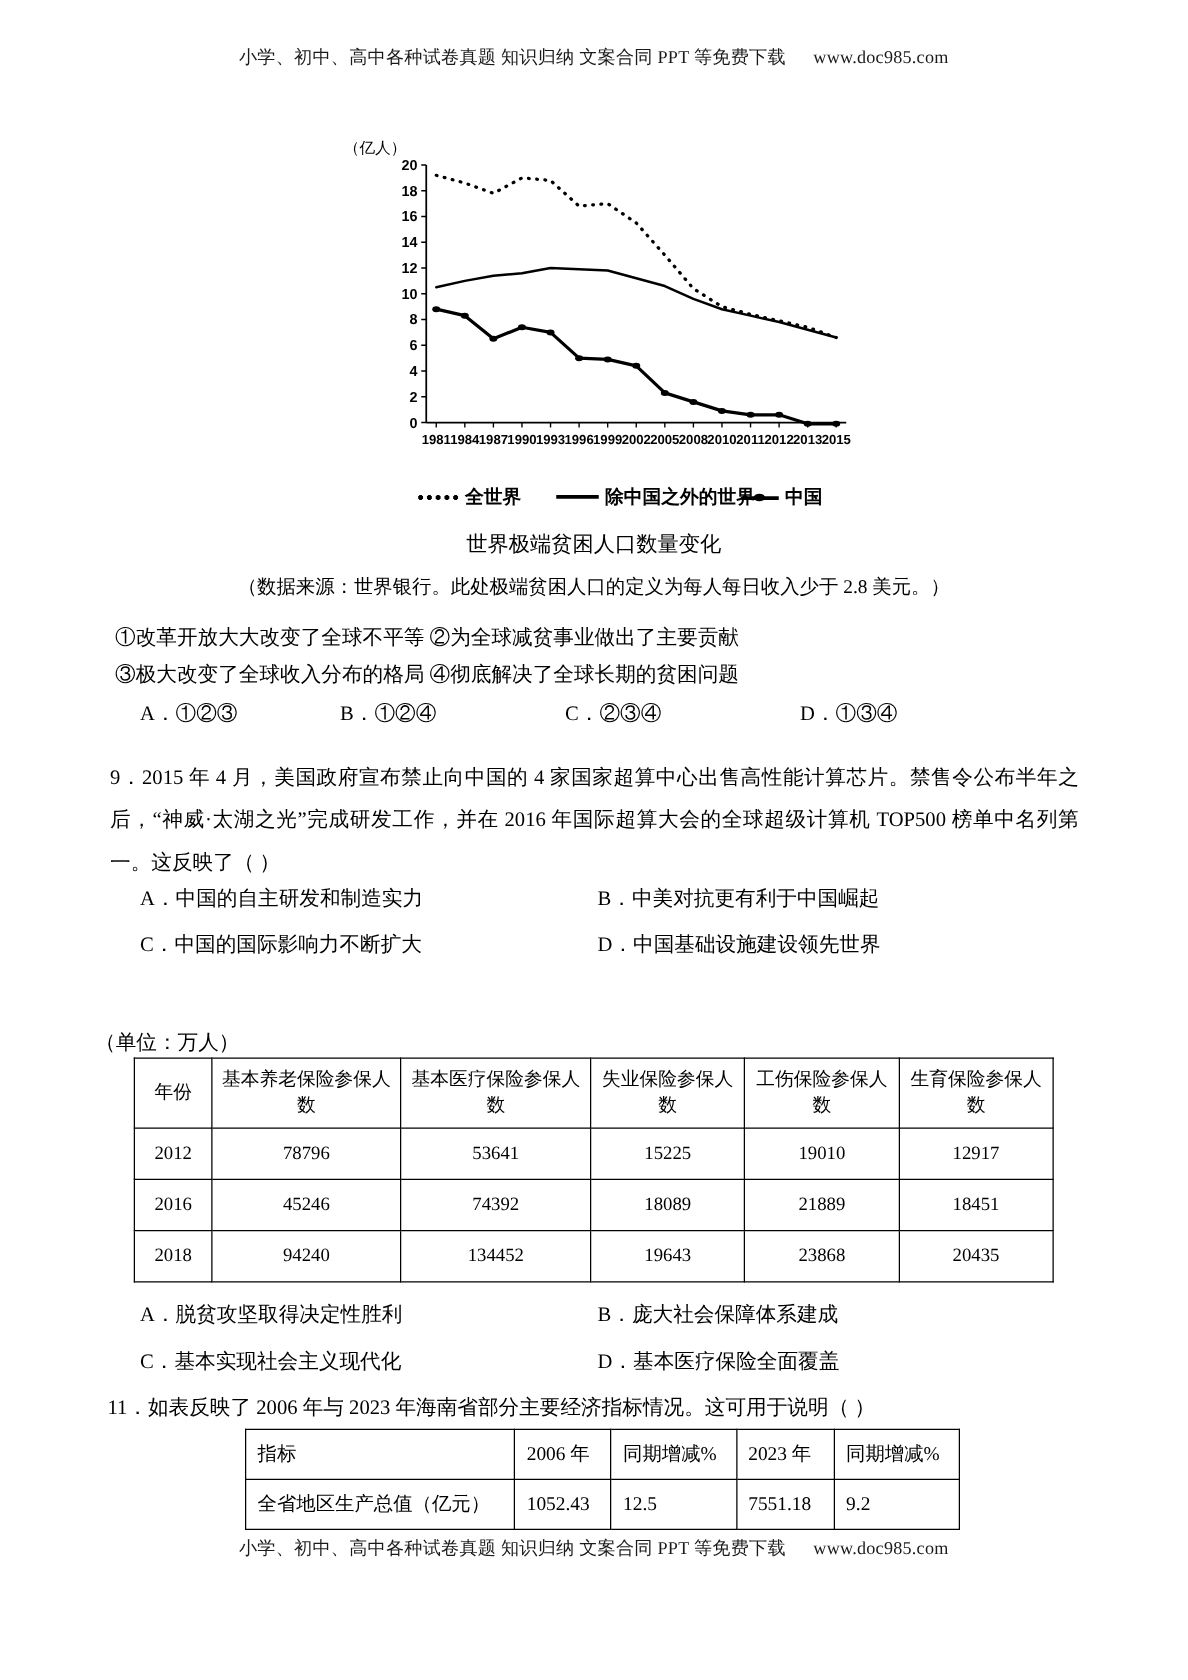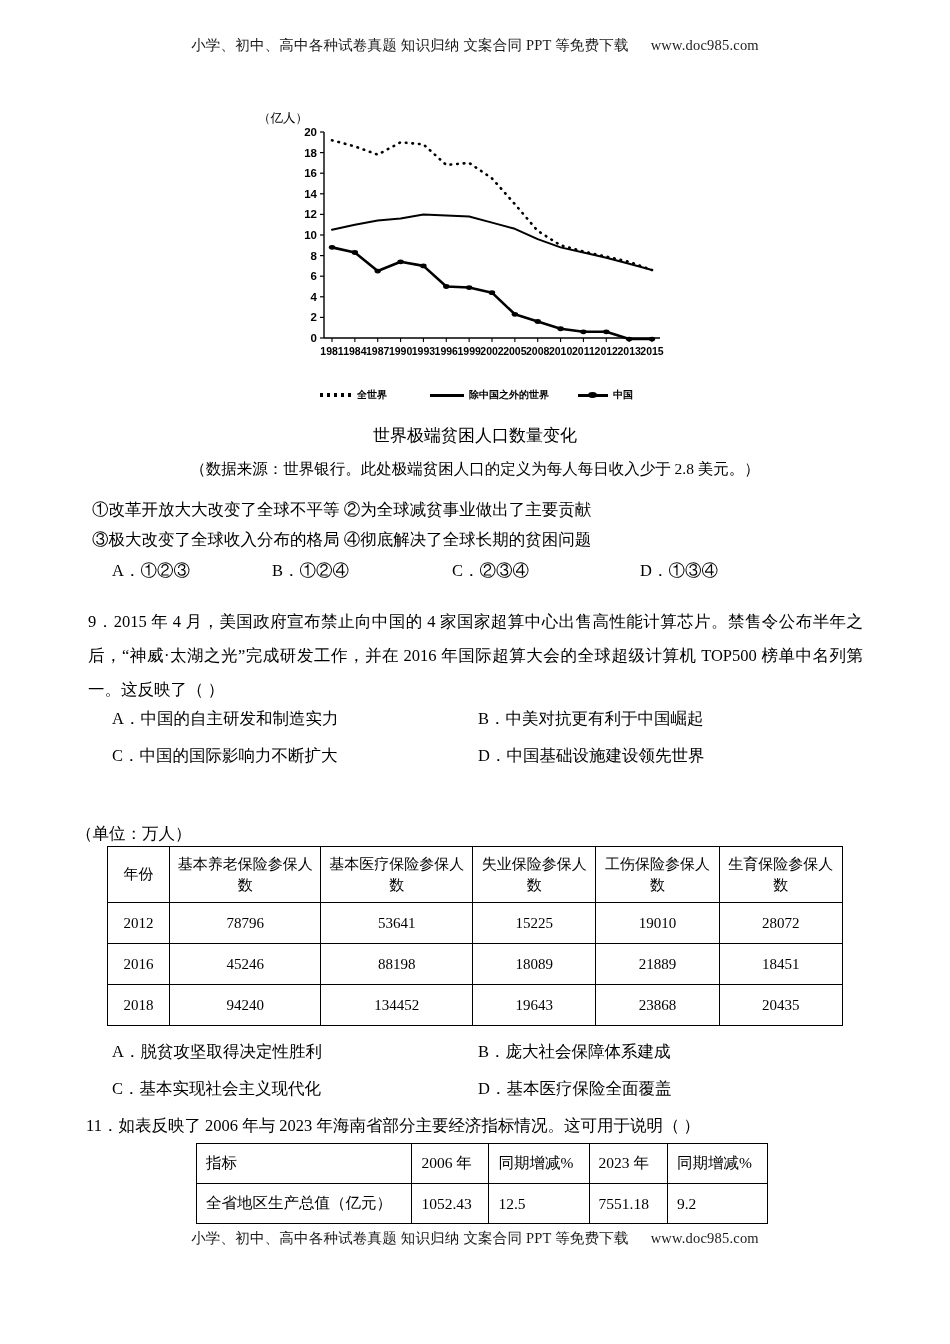--- a/index.html
+++ b/index.html
@@ -23,46 +23,46 @@
     letter-spacing: 0.2px;
     color: #1a1a1a;
   }
   .runhead { top: 36px; }
   .runfoot { top: 1229px; }
   .runfoot .url, .runhead .url { margin-left: 22px; }
 
   
   .chart-wrap {
     position: absolute;
-    left: 258px;
+    left: 275px;
     top: 110px;
     width: 410px;
     height: 265px;
   }
   .yaxis-unit {
     position: absolute;
     left: 0px; top: 0px;
     font-size: 12.5px;
   }
   .plot {
     position: absolute;
     left: 34px;
     top: 18px;
     width: 372px;
     height: 232px;
   }
   .plot svg { display:block; }
 
   .legend {
     position: absolute;
-    left: 260px;
+    left: 275px;
     top: 388px;
     width: 420px;
     height: 20px;
-    font-size: 10px;
+    font-size: 15px;
     font-weight: bold;
     font-family: "Liberation Sans", sans-serif;
   }
   .legend .li { position:absolute; white-space:nowrap; display:flex; align-items:center; gap:5px; }
   .legend .li.a { left: 58px; }
   .legend .li.b { left: 170px; }
   .legend .li.c { left: 318px; }
   .key { display:inline-block; }
   .key-dot { width: 34px; height: 4px;
      background-image: radial-gradient(circle, #000 45%, transparent 46%);
@@ -294,26 +294,26 @@
         <td>生育保险参保人数</td>
       </tr>
     </thead>
     <tbody>
       <tr>
         <td>2012</td>
         <td>78796</td>
         <td>53641</td>
         <td>15225</td>
         <td>19010</td>
-        <td>28072</td>
+        <td>12917</td>
       </tr>
       <tr>
         <td>2016</td>
         <td>45246</td>
-        <td>88198</td>
+        <td>74392</td>
         <td>18089</td>
         <td>21889</td>
         <td>18451</td>
       </tr>
       <tr>
         <td>2018</td>
         <td>94240</td>
         <td>134452</td>
         <td>19643</td>
         <td>23868</td>

